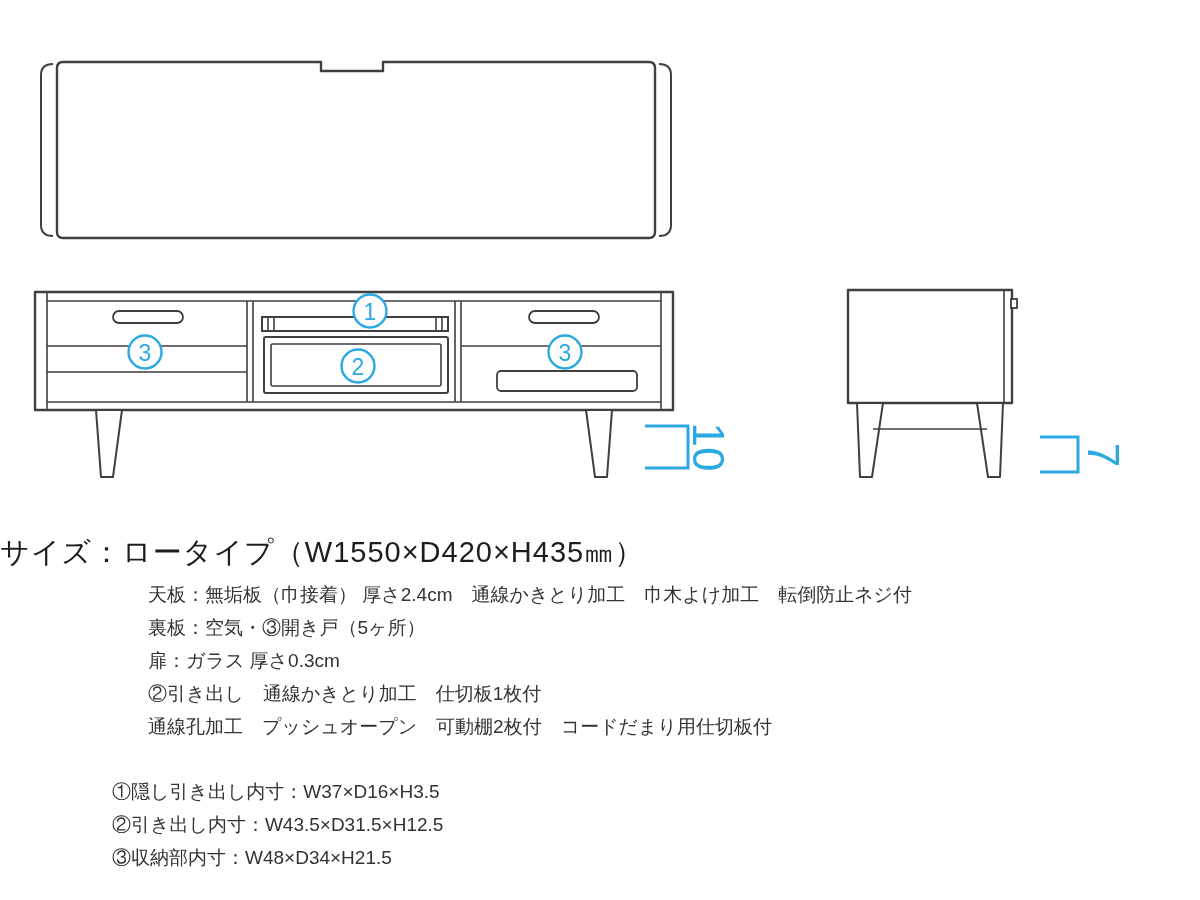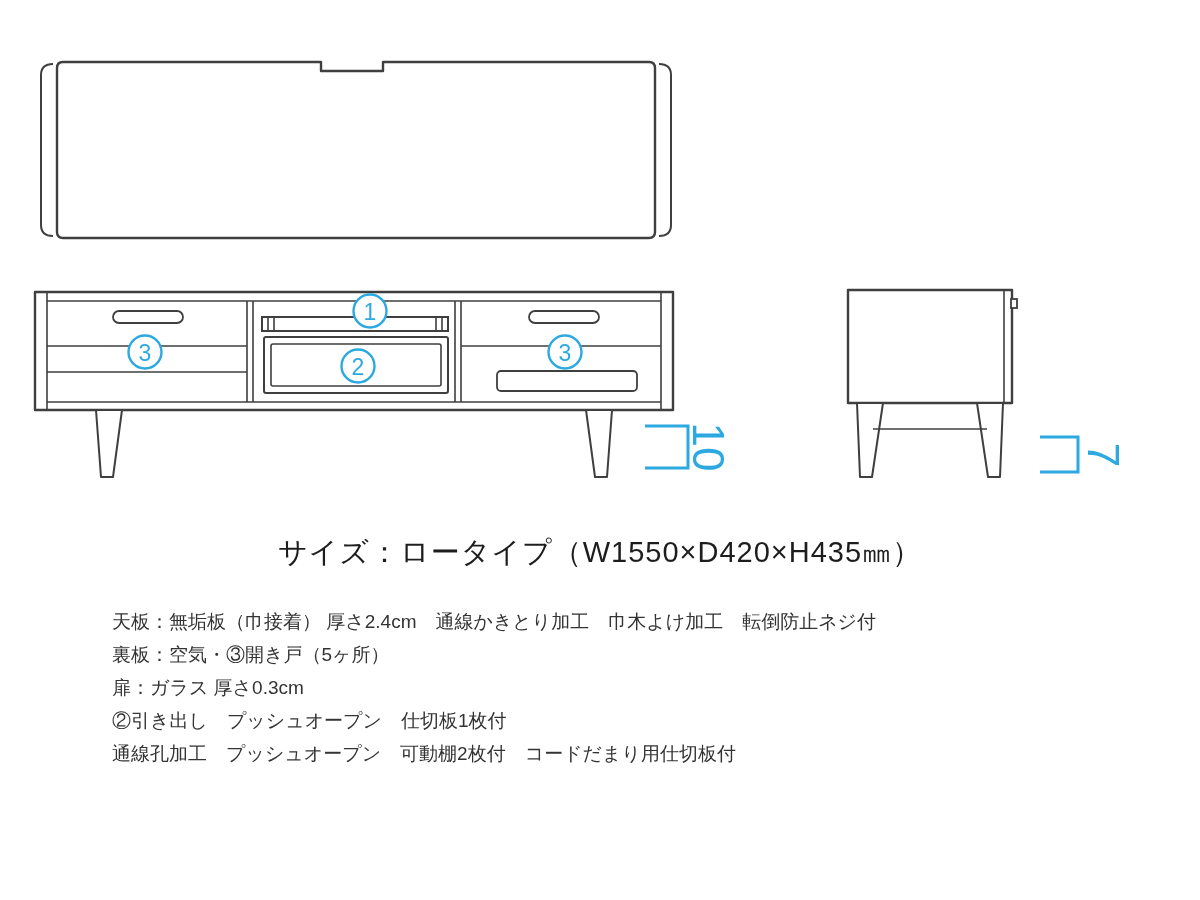--- a/index.html
+++ b/index.html
@@ -21,29 +21,28 @@
   .thin{fill:none;stroke:var(--line);stroke-width:1.6;}
   .med{fill:none;stroke:var(--line);stroke-width:2;}
   .slot{fill:#ffffff;stroke:var(--line);stroke-width:1.8;}
   .leg{fill:#ffffff;stroke:var(--line);stroke-width:2;stroke-linejoin:round;}
   .accent-stroke{fill:none;stroke:var(--accent);stroke-width:3;}
   .callout-circle{fill:#ffffff;stroke:var(--accent);stroke-width:2.4;}
   .callout-text{fill:var(--accent);font:23px "Liberation Sans",sans-serif;text-anchor:middle;dominant-baseline:central;}
   .dim-text{fill:var(--accent);font:44px "Liberation Sans",sans-serif;text-anchor:middle;dominant-baseline:central;}
   .title{
     position:absolute;top:533px;left:0;width:1200px;
-    text-align:center;
     font-size:29px;font-weight:500;color:#1d1d1d;
     letter-spacing:1px;
   }
   .spec-block{
     position:absolute;left:112px;
     font-size:19px;line-height:33px;color:var(--text);
   }
-  .spec-block.specs{top:605px;}
+  .spec-block.specs{top:578px;margin-left:36px;}
   .spec-block.inner{top:775px;}
 </style>
 </head>
 <body>
 
 <div class="canvas">
 
   <svg width="1200" height="520" viewBox="0 0 1200 520">
 
     <g>
@@ -110,18 +109,23 @@
       <text class="dim-text" x="1103" y="455" transform="rotate(90 1103 455)">7</text>
     </g>
   </svg>
 
   <div class="title">サイズ：ロータイプ（W1550×D420×H435㎜）</div>
 
   <div class="spec-block specs">
     <div>天板：無垢板（巾接着） 厚さ2.4cm　通線かきとり加工　巾木よけ加工　転倒防止ネジ付</div>
     <div>裏板：空気・③開き戸（5ヶ所）</div>
     <div>扉：ガラス 厚さ0.3cm</div>
-    <div>②引き出し　プッシュオープン　仕切板1枚付</div>
+    <div>②引き出し　通線かきとり加工　仕切板1枚付</div>
     <div>通線孔加工　プッシュオープン　可動棚2枚付　コードだまり用仕切板付</div>
   </div>
 
+  <div class="spec-block inner">
+    <div>①隠し引き出し内寸：W37×D16×H3.5</div>
+    <div>②引き出し内寸：W43.5×D31.5×H12.5</div>
+    <div>③収納部内寸：W48×D34×H21.5</div>
+  </div>
 
 </div>
 
 </body></html>

